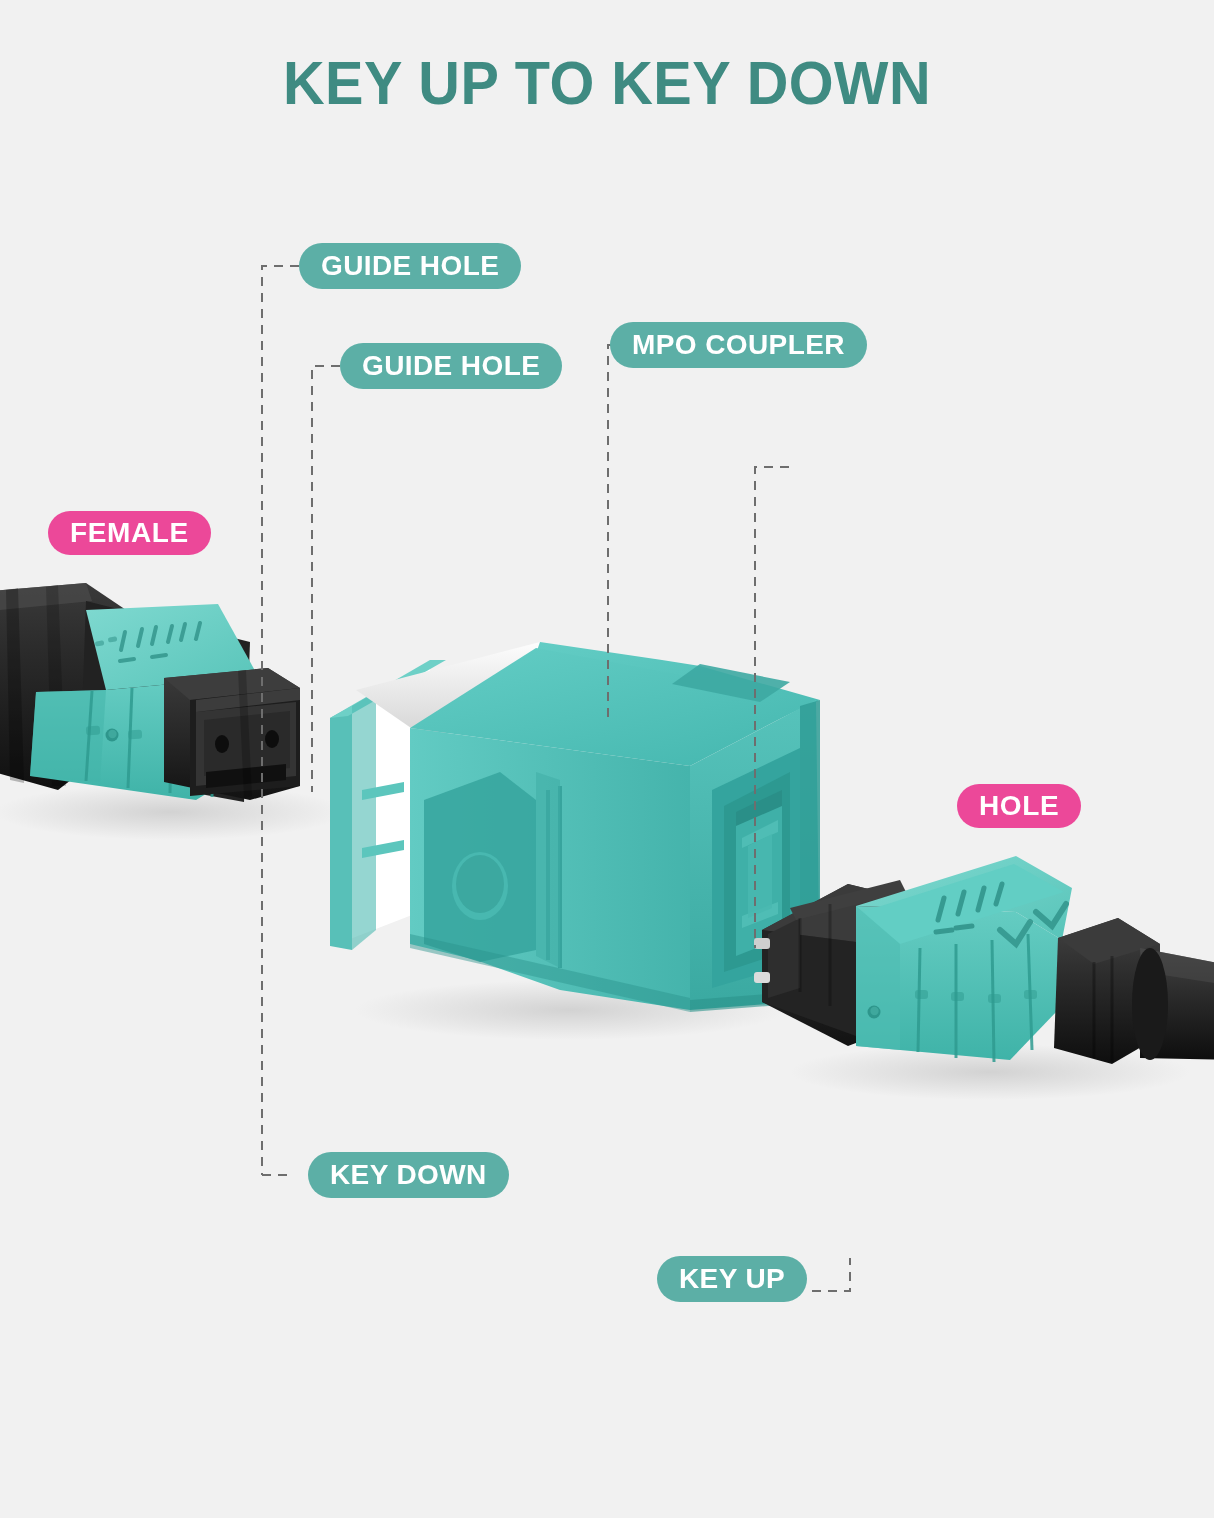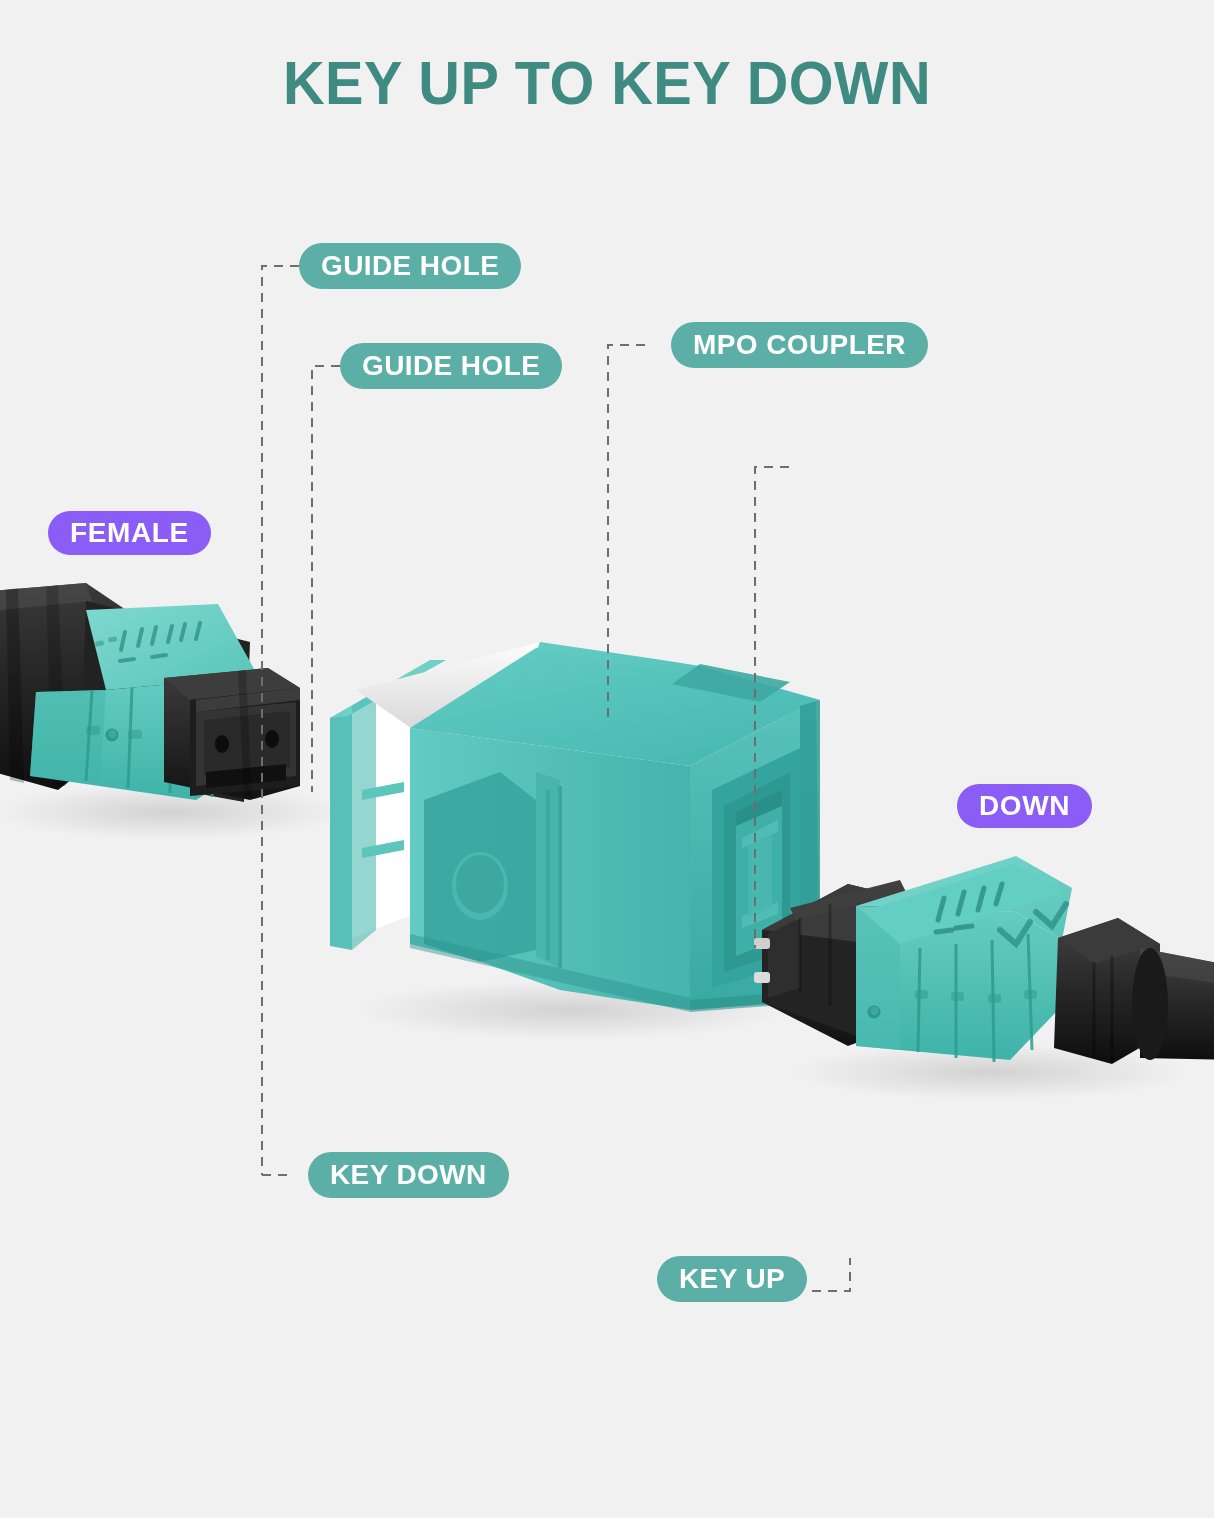--- a/index.html
+++ b/index.html
@@ -56,31 +56,31 @@
     color: #ffffff;
     border-radius: 999px;
     font-size: 28px;
     letter-spacing: 0.4px;
     white-space: nowrap;
     padding: 0 22px;
     height: 46px;
     font-weight: 700;
   }
   .pill.red {
-    background: #8b5cf6;
+    background: #ec4899;
     font-weight: bold;
     font-size: 28px;
     height: 44px;
     letter-spacing: 0.6px;
   }
 
   
   #pill-guide-hole-1 { left: 299px; top: 243px; }
   #pill-guide-hole-2 { left: 340px; top: 343px; }
-  #pill-mpo-coupler  { left: 671px; top: 322px; }
+  #pill-mpo-coupler  { left: 610px; top: 322px; }
   #pill-guide-pin    { left: 789px; top: 444px; }
   #pill-female       { left: 48px;  top: 511px; }
   #pill-male         { left: 957px; top: 784px; }
   #pill-key-down     { left: 308px; top: 1152px; }
   #pill-key-up       { left: 657px; top: 1256px; }
 </style>
 </head>
 <body>
 
 <div id="stage">
@@ -347,19 +347,19 @@
 
   <div class="pill" id="pill-guide-hole-1">GUIDE HOLE</div>
 
   <div class="pill" id="pill-guide-hole-2">GUIDE HOLE</div>
 
   <div class="pill" id="pill-mpo-coupler">MPO COUPLER</div>
 
 
   <div class="pill red" id="pill-female">FEMALE</div>
 
-  <div class="pill red" id="pill-male">DOWN</div>
+  <div class="pill red" id="pill-male">HOLE</div>
 
   <div class="pill" id="pill-key-down">KEY DOWN</div>
 
   <div class="pill" id="pill-key-up">KEY UP</div>
 
 </div>
 
 </body></html>

